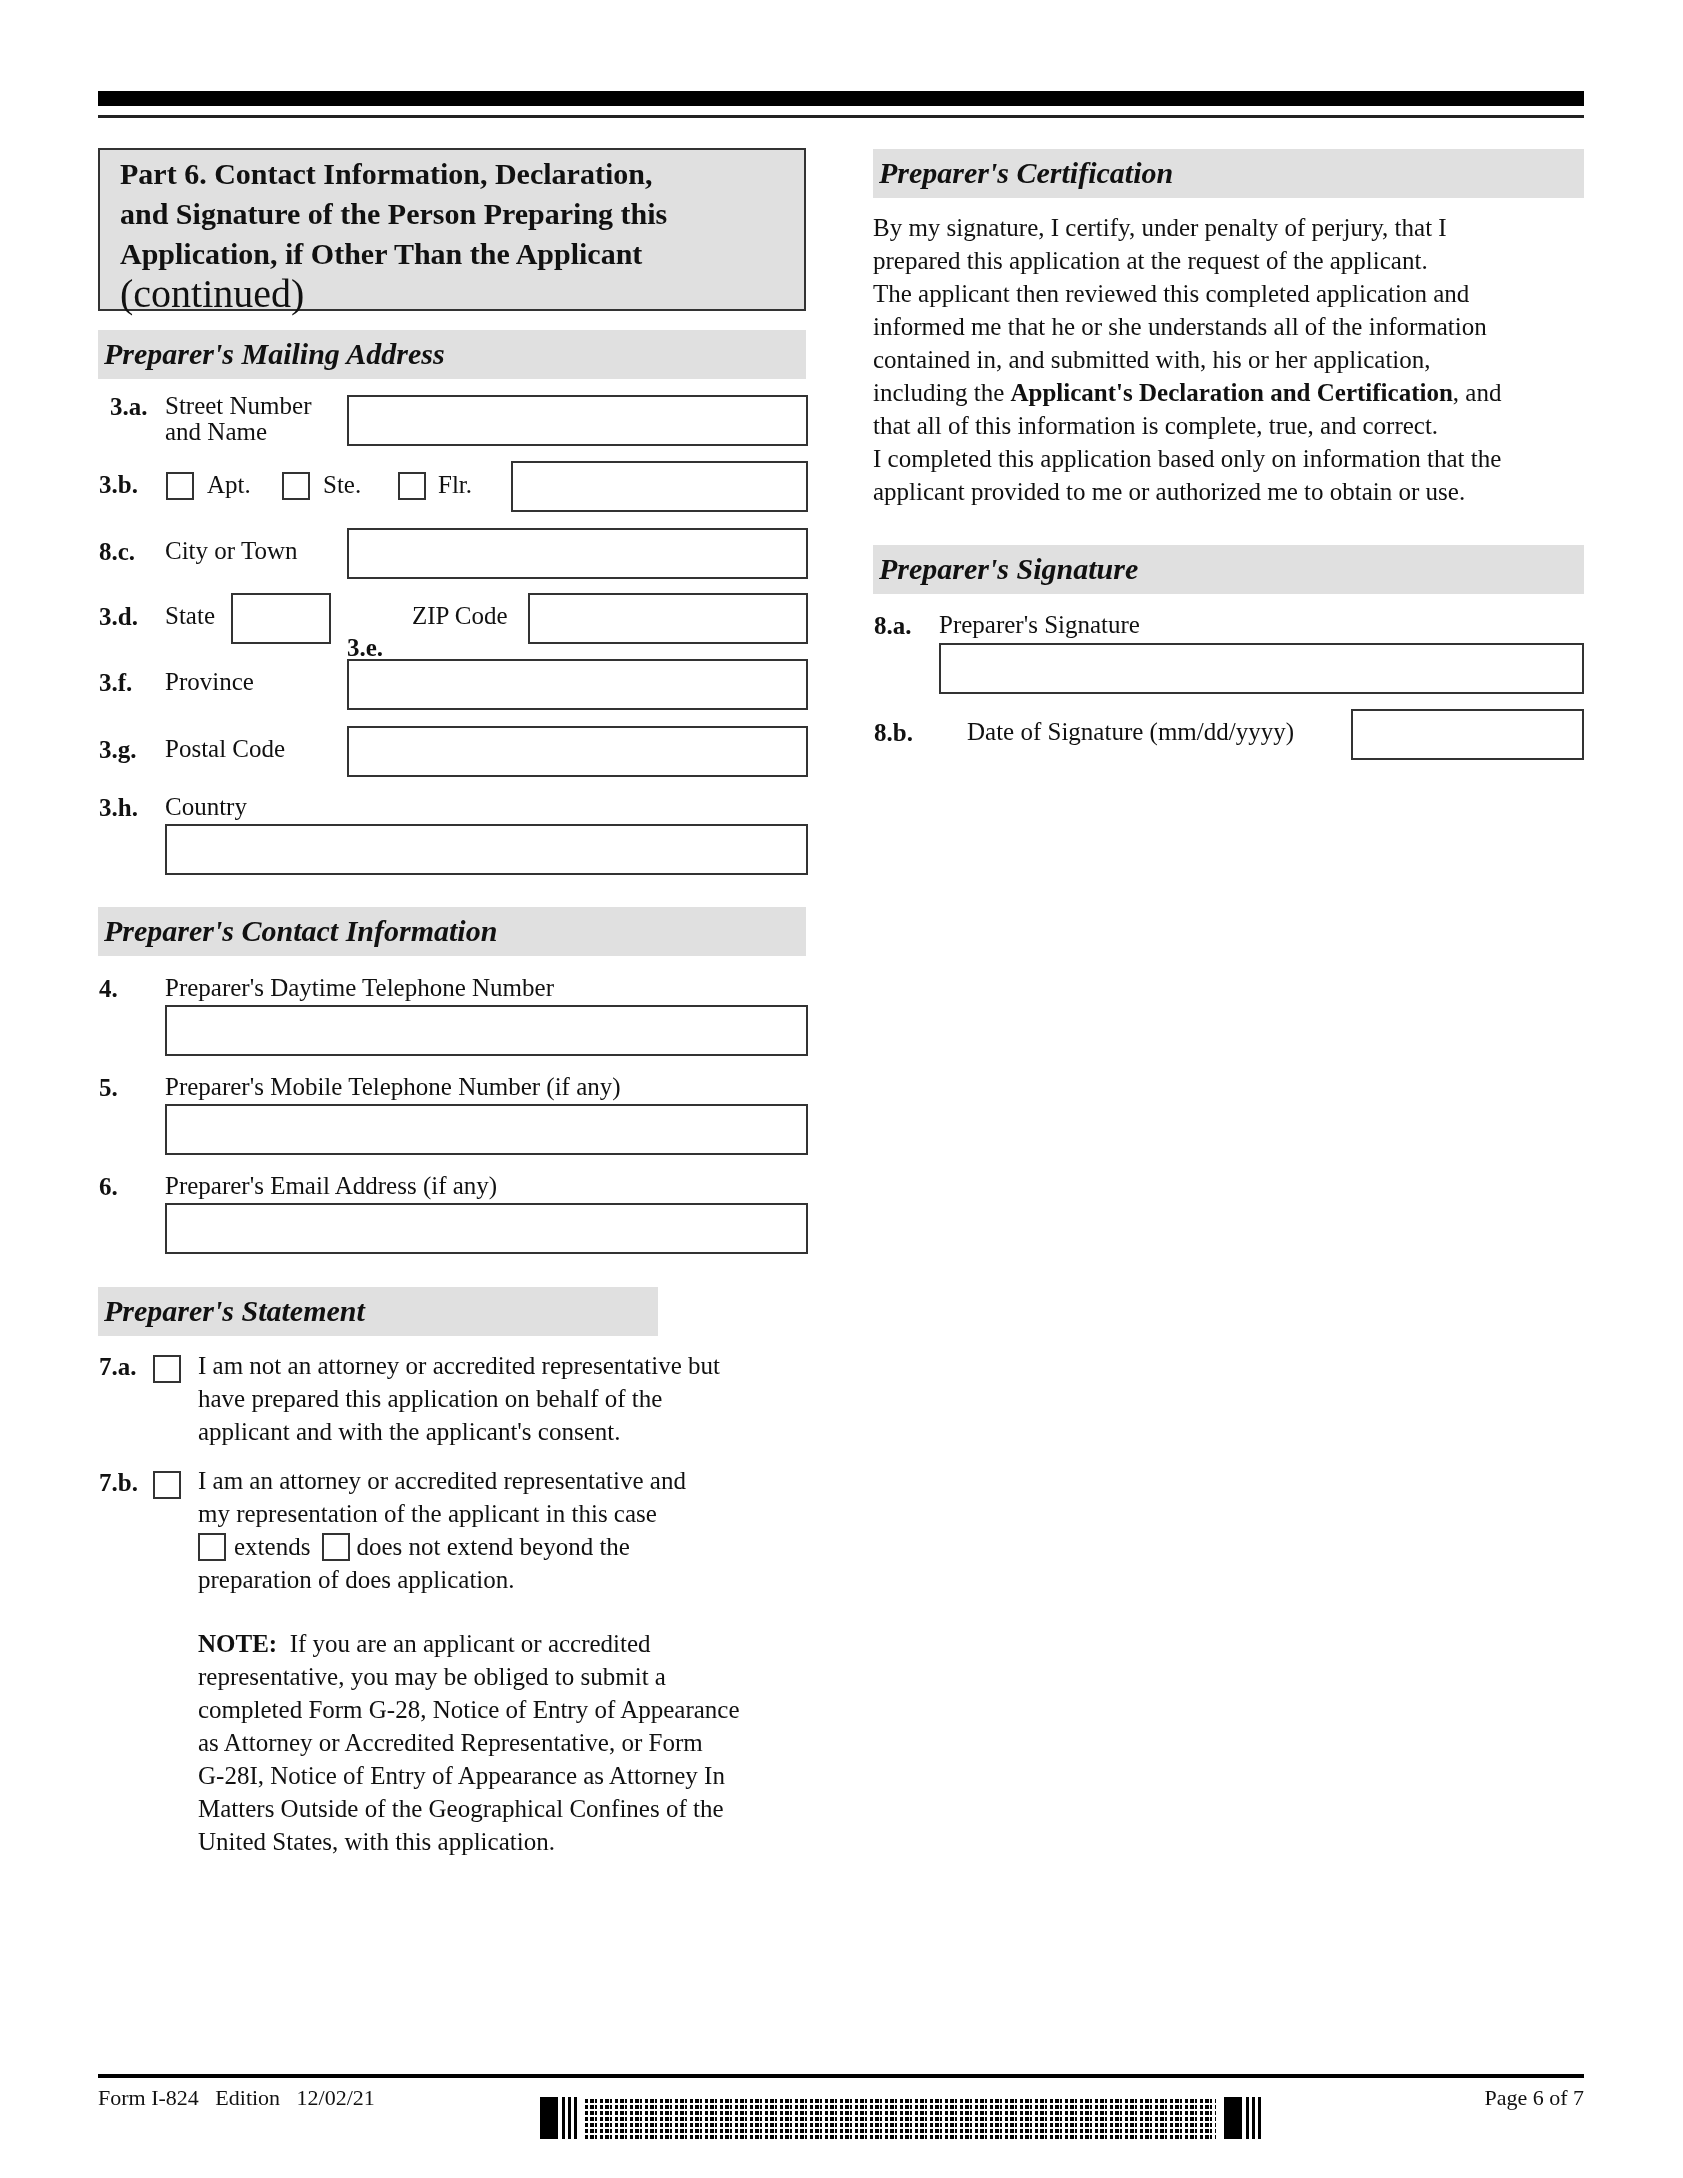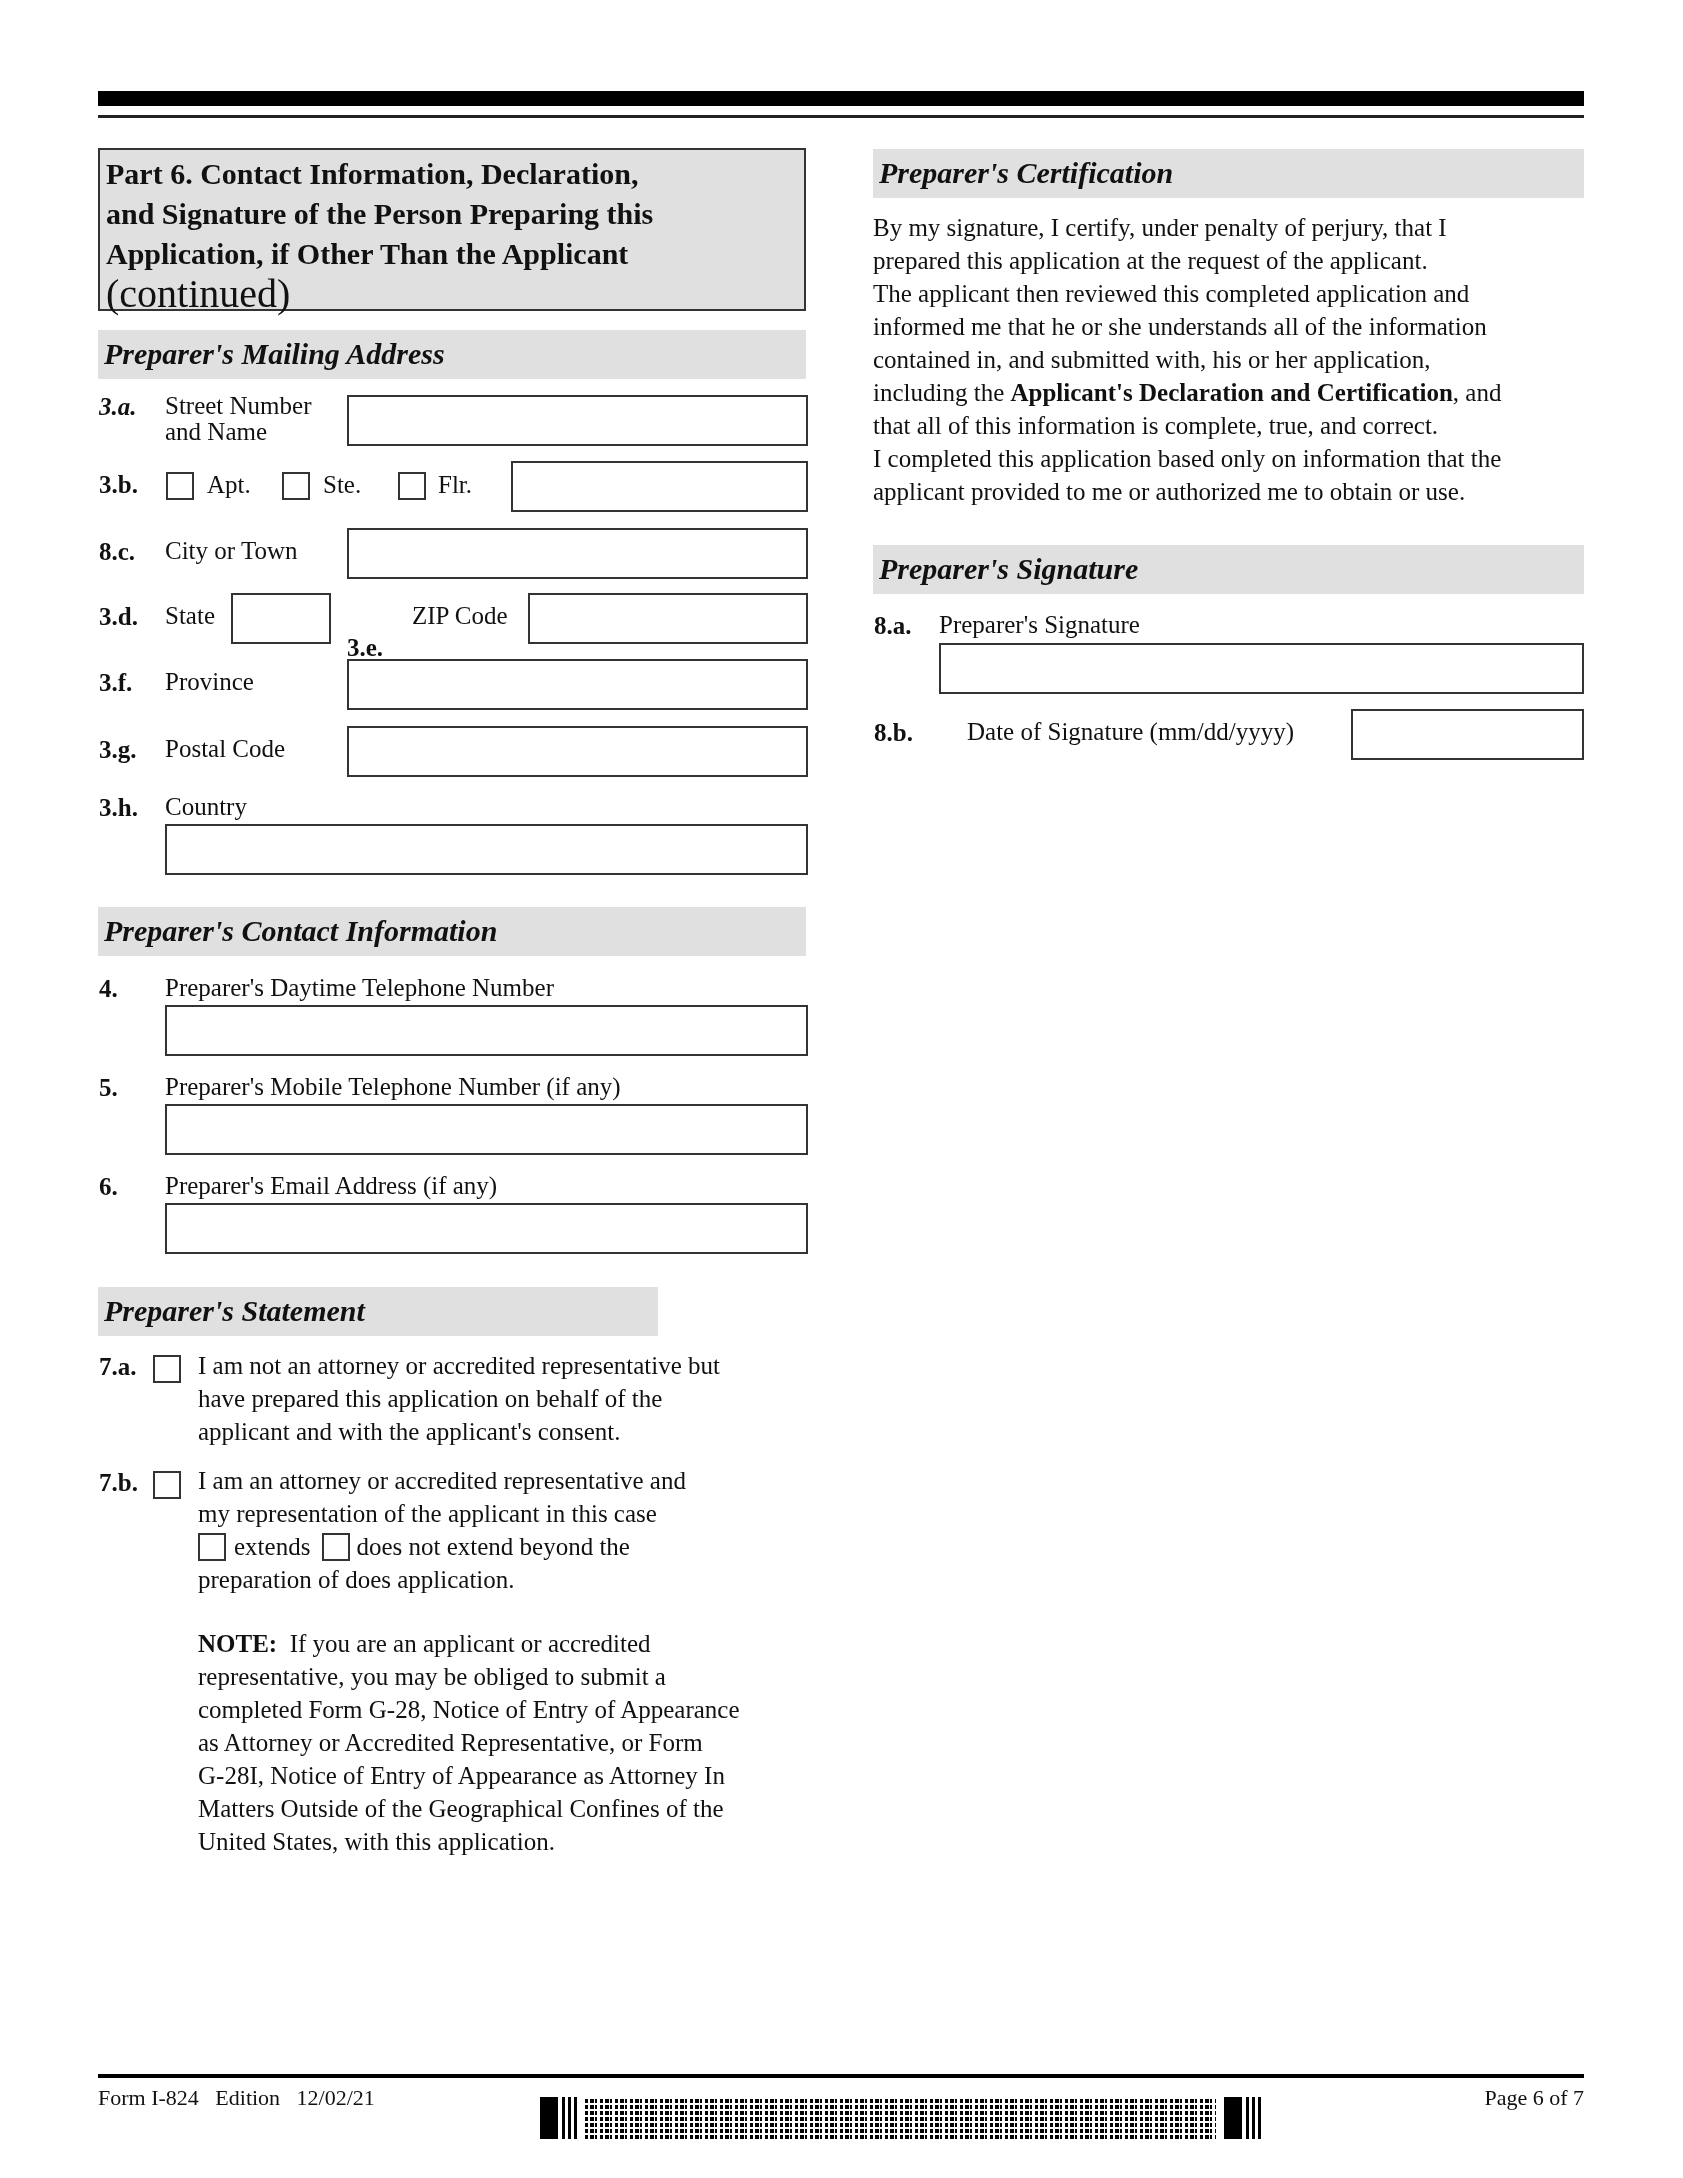--- a/index.html
+++ b/index.html
@@ -2,21 +2,21 @@
 <html><head>
 <meta charset="utf-8">
 <style>
   html, body { margin:0; padding:0; background:#ffffff; }
   body { width:1683px; height:2178px; position:relative; overflow:hidden;
          font-family:"Liberation Serif", "DejaVu Serif", serif; color:#111; }
   .abs { position:absolute; }
   .bar-thick { left:98px; width:1486px; top:91px; height:15px; background:#000; }
   .bar-thin { left:98px; width:1486px; top:115px; height:3px; background:#222; }
   .part-box { left:98px; top:148px; width:708px; height:163px; background:#e0e0e0;
-              border:2px solid #333; box-sizing:border-box; padding:4px 6px; }
+              border:2px solid #333; box-sizing:border-box; padding:4px 20px; }
   .part-title { font-weight:bold; font-size:30px; line-height:40px; }
   .part-sub { font-size:40px; line-height:40px; }
   .sec-head { background:#e0e0e0; height:49px; box-sizing:border-box; padding:4px 6px;
               font-weight:bold; font-style:italic; font-size:30px; line-height:40px; }
   .num { font-weight:bold; font-size:25px; }
   .lbl { font-size:25px; line-height:26px; }
   .field { border:2px solid #333; box-sizing:border-box; background:#fff; }
   .cb { width:28px; height:28px; border:2px solid #333; box-sizing:border-box; background:#fff; }
   .para { font-size:25px; line-height:33px; }
   .footer-line { left:98px; width:1486px; top:2074px; height:4px; background:#000; }
@@ -32,21 +32,21 @@
 
 <div class="abs part-box">
   <div class="part-title">Part 6.  Contact Information, Declaration,</div>
   <div class="part-title">and Signature of the Person Preparing this</div>
   <div class="part-title">Application, if Other Than the Applicant</div>
   <div class="part-sub">(continued)</div>
 </div>
 
 <div class="abs sec-head" style="left:98px; top:330px; width:708px;">Preparer's Mailing Address</div>
 
-<div class="abs num" style="left:99px; top:393px;font-style:italic;">3.a.</div>
+<div class="abs num" style="left:110px; top:393px;">3.a.</div>
 <div class="abs lbl" style="left:165px; top:393px;">
   <div>Street Number</div>
   <div>and Name</div>
 </div>
 <div class="abs field" style="left:347px; top:395px; width:461px; height:51px;"></div>
 
 <div class="abs num" style="left:99px; top:471px;">3.b.</div>
 <div class="abs cb" style="left:166px; top:472px;"></div>
 <div class="abs lbl" style="left:207px; top:472px;">Apt.</div>
 <div class="abs cb" style="left:282px; top:472px;"></div>

